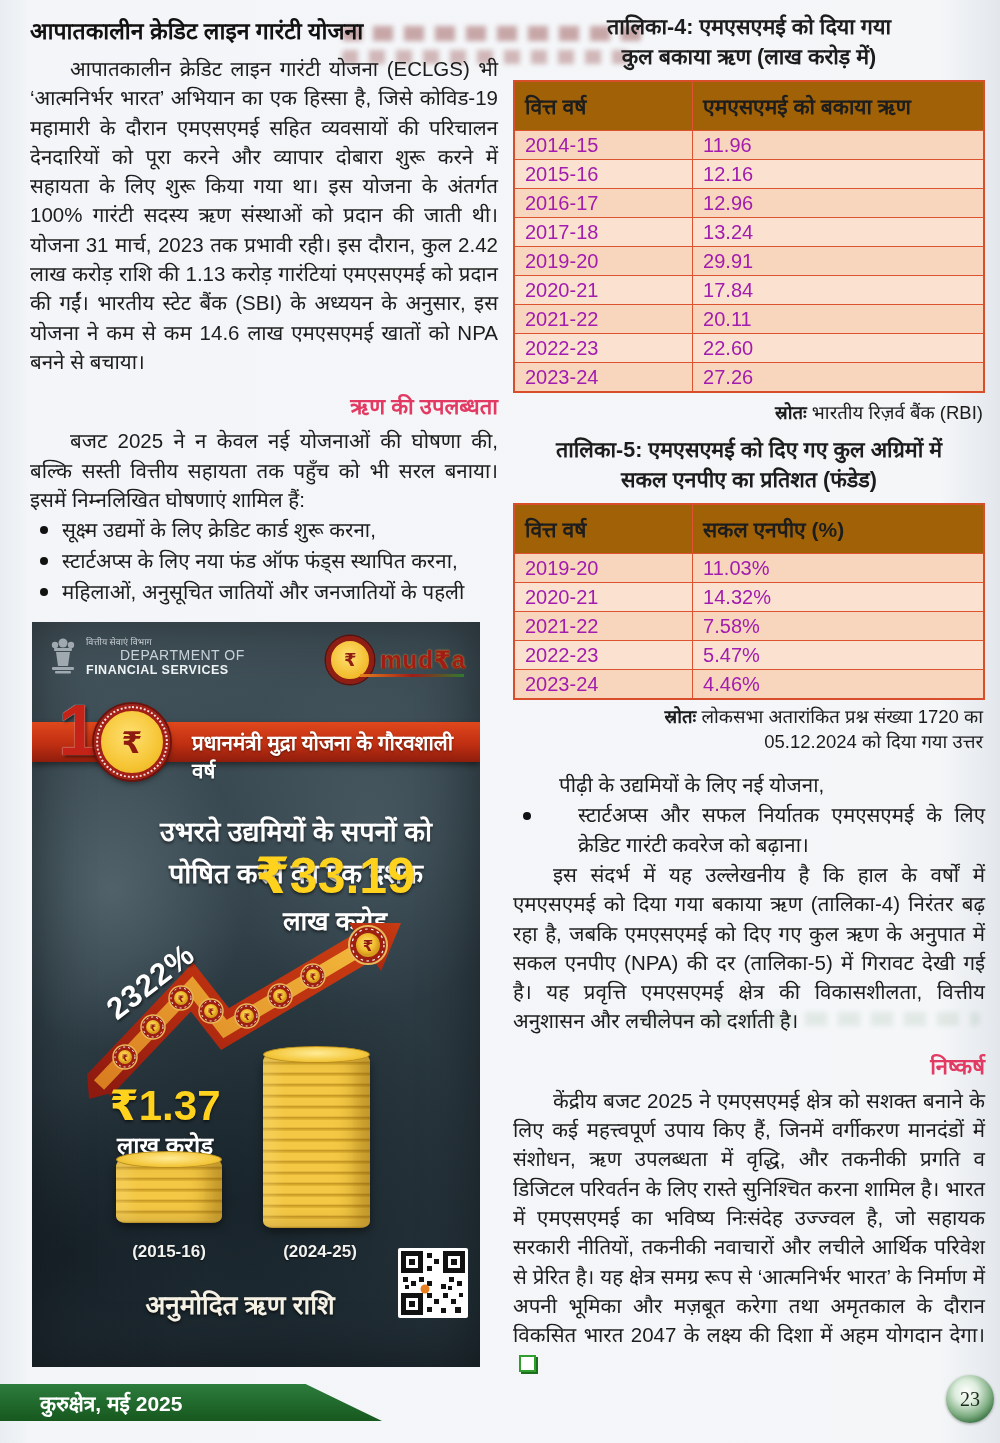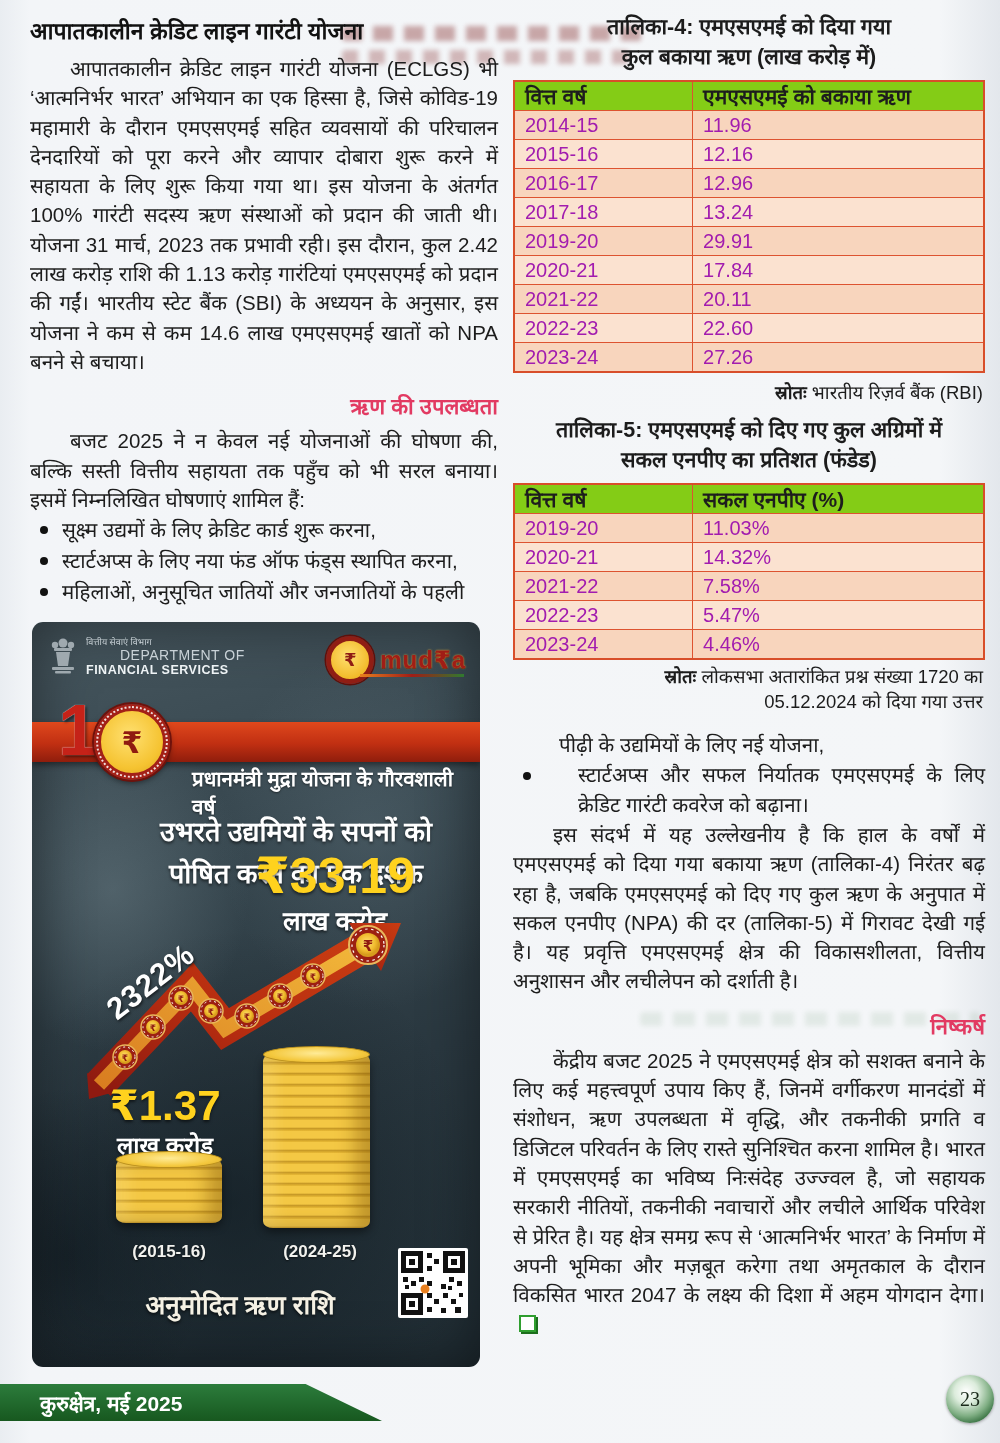--- a/index.html
+++ b/index.html
@@ -23,43 +23,43 @@
   .smudge.bar1{left:342px;top:26px;width:300px;height:15px;opacity:.38;
     background:repeating-linear-gradient(90deg,rgba(116,16,14,.9) 0 20px,rgba(116,16,14,0) 20px 31px);}
   .smudge.bar2{left:342px;top:50px;width:290px;height:14px;opacity:.32;
     background:repeating-linear-gradient(90deg,rgba(116,16,14,.85) 0 16px,rgba(116,16,14,0) 16px 27px);}
   .smudge.bar3{left:640px;top:1012px;width:340px;height:14px;opacity:.10;
     background:repeating-linear-gradient(90deg,rgba(50,110,55,.9) 0 22px,rgba(50,110,55,0) 22px 33px);}
   
   .tbl-title{font-size:21.5px;font-weight:bold;text-align:center;line-height:30px;margin:0;}
   table.dtable{width:100%;border-collapse:collapse;margin-top:8px;border:2px solid #d84e2a;}
   table.dtable th{
-    background:#84cc16;font-size:21px;font-weight:bold;text-align:left;
-    padding:0 10px;border:1.6px solid #dd5330;color:#1d1d1d;}
+    background:#a16207;font-size:21px;font-weight:bold;text-align:left;
+    padding:10px 10px;border:1.6px solid #dd5330;color:#1d1d1d;}
   table.dtable td{
     font-size:20px;padding:2.5px 10px;border:1.6px solid #dd5330;color:#a21caf;}
   table.dtable tr:nth-child(odd) td{background:#f8d5bd;}
   table.dtable tr:nth-child(even) td{background:#fbe2d0;}
   .cw1{width:38%;} .cw2{width:62%;}
   .src{font-size:18.5px;text-align:right;margin:7px 2px 0 0;line-height:25px;}
   .src b{font-weight:bold;}
   .gap16{height:16px;} .gap10{height:10px;}
   
   .endmark{display:inline-block;width:13px;height:13px;background:#fff;
     border:2.5px solid #2f9e2f;box-shadow:2px 2px 0 #1c6e1c;vertical-align:-1px;margin-left:6px;}
   
   .poster{position:absolute;left:32px;top:622px;width:448px;height:745px;overflow:hidden;
     background:
       radial-gradient(220px 260px at 18% 36%,rgba(130,150,158,.35),transparent 62%),
       radial-gradient(260px 300px at 76% 28%,rgba(108,128,138,.30),transparent 60%),
       radial-gradient(340px 380px at 45% 78%,rgba(12,22,28,.55),transparent 72%),
       radial-gradient(200px 240px at 8% 85%,rgba(10,18,24,.5),transparent 70%),
       linear-gradient(163deg,#46565e 0%,#36464e 32%,#2a3840 62%,#202d34 100%);
     box-shadow:inset 0 0 60px rgba(0,0,0,.45);
-    border-radius:11px;color:#fff;}
+    border-radius:0;color:#fff;}
   .dfs{position:absolute;left:16px;top:14px;display:flex;align-items:center;}
   .dfs-txt{margin-left:8px;line-height:1.15;}
   .dfs-hi{font-size:9px;color:#c9d2d7;}
   .dfs-en1{font-size:14px;letter-spacing:.5px;color:#c9d2d7;margin-left:34px;}
   .dfs-en2{font-size:12.5px;font-weight:bold;letter-spacing:.5px;color:#eef3f5;}
   .mudra{position:absolute;right:14px;top:14px;display:flex;align-items:center;}
   .mudra-coin{width:38px;height:38px;border-radius:50%;
     background:radial-gradient(circle at 45% 40%,#ffe071,#f2bb2b 70%,#d99c1e);
     border:5px solid #8f1d14;box-shadow:0 0 0 1.5px #5f0f0a;
     display:flex;align-items:center;justify-content:center;
@@ -67,21 +67,21 @@
   .mudra-word{margin-left:6px;font-size:24px;font-weight:bold;color:#a01d16;
     text-shadow:0 0 2px #e9b13c,0 1px 0 #5f0f0a;letter-spacing:1px;}
   .mudra-bar{position:absolute;right:16px;top:52px;width:104px;height:3px;
     background:linear-gradient(90deg,#e87f1e,#a01d16 50%,#2f7a2f);}
   .ribbon{position:absolute;left:0;top:100px;width:448px;height:40px;
     background:linear-gradient(180deg,#e0481c,#c02f12 55%,#8f1d0c);
     box-shadow:0 3px 6px rgba(0,0,0,.45);}
   .ribbon-tail{position:absolute;left:0;top:104px;width:34px;height:32px;
     background:linear-gradient(180deg,#fdd23e,#ef8c1f);}
   .ribbon-text{position:absolute;left:160px;top:106px;width:286px;
-    font-size:20.5px;font-weight:bold;color:#fff;text-shadow:0 1px 2px rgba(0,0,0,.5);margin-top:36px;}
+    font-size:20.5px;font-weight:bold;color:#fff;text-shadow:0 1px 2px rgba(0,0,0,.5);}
   .ten-one{position:absolute;left:26px;top:72px;font-size:72px;font-weight:800;
     color:#c52218;text-shadow:0 0 1px #fff,2px 2px 3px rgba(0,0,0,.5);line-height:72px;}
   .ten-coin{position:absolute;left:62px;top:82px;width:62px;height:62px;border-radius:50%;
     background:radial-gradient(circle at 46% 40%,#ffe071,#f5c331 65%,#dca21f);
     border:7px solid #a32017;box-shadow:0 0 0 2px #6e120c,0 3px 6px rgba(0,0,0,.5);
     display:flex;align-items:center;justify-content:center;}
   .ten-coin::after{content:"";position:absolute;inset:-5px;border-radius:50%;
     border:2px dotted rgba(255,255,255,.85);}
   .ten-coin span{font-size:30px;font-weight:bold;color:#8f1a10;}
   .headline{position:absolute;left:0;width:448px;text-align:center;font-weight:bold;

